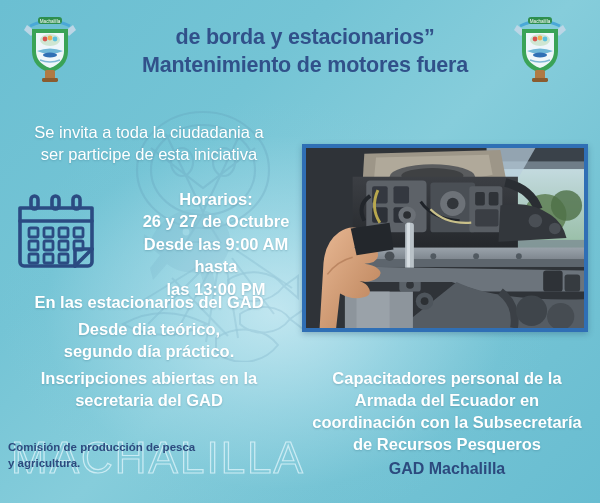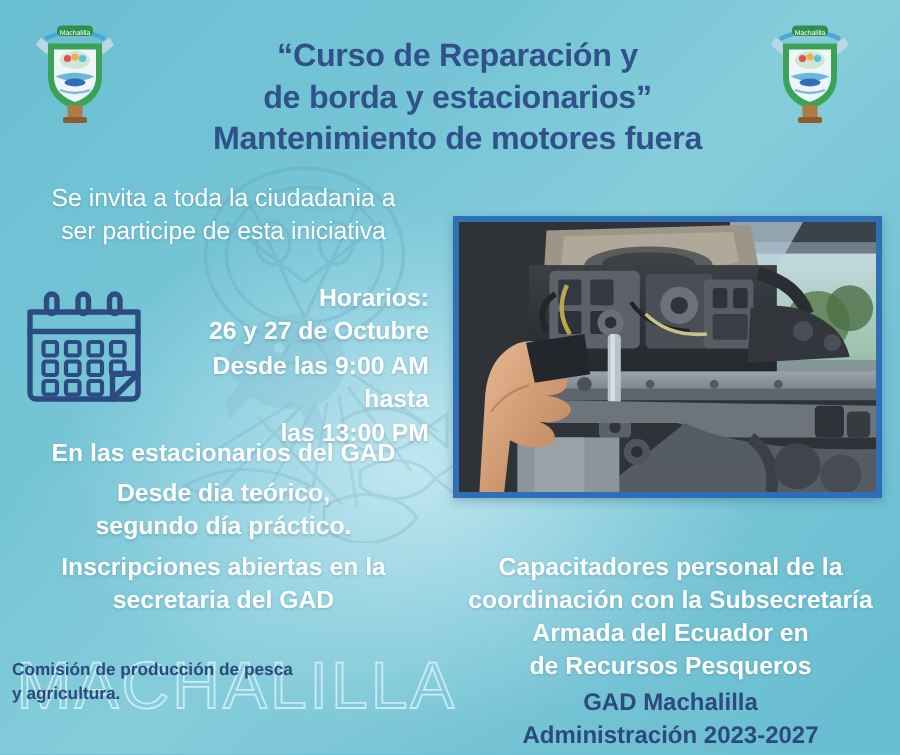--- a/index.html
+++ b/index.html
@@ -47,21 +47,21 @@
   }
 
   
   .invite{
     position:absolute;left:8px;top:122px;width:282px;text-align:center;
     color:#ffffff;font-weight:normal;font-size:16.5px;line-height:1.33;
     text-shadow:0 1px 2px rgba(40,90,110,.28);
   }
   .cal-icon{position:absolute;left:12px;top:190px;width:88px;height:88px;}
   .horarios{
-    position:absolute;left:96px;top:188px;width:190px;text-align:right;
+    position:absolute;left:121px;top:188px;width:190px;text-align:center;
     color:#ffffff;font-weight:bold;font-size:16.5px;line-height:1.36;
     text-shadow:0 1px 2px rgba(40,90,110,.28);
   }
   .venue{
     position:absolute;left:6px;top:292px;width:286px;text-align:center;
     color:#ffffff;font-weight:bold;font-size:16.5px;line-height:1.33;
     text-shadow:0 1px 2px rgba(40,90,110,.28);
   }
   .venue .gap{display:block;height:5px;}
   .commission{
@@ -175,21 +175,20 @@
       <circle cx="37" cy="31" r="2.4" fill="#5bc0de"></circle>
       <path d="M19 43 q13 -5 26 0 q-13 6 -26 0 Z" fill="#6fb7d8"></path>
       <ellipse cx="32" cy="47" rx="7" ry="2.6" fill="#2f6fb5"></ellipse>
       <path d="M22 52 q10 4 20 0" fill="none" stroke="#7fb8d6" stroke-width="1.6"></path>
       <rect x="27" y="62" width="10" height="10" rx="1.6" fill="#b07a43"></rect>
       <rect x="24" y="70" width="16" height="4" rx="1.4" fill="#8a5c2f"></rect>
     </g>
   </svg>
 
   <div class="title">
-    <div>“Curso de Reparación y</div>
     <div>de borda y estacionarios”</div>
     <div>Mantenimiento de motores fuera</div>
   </div>
 
   <div class="invite">
     <div>Se invita a toda la ciudadania a</div>
     <div>ser participe de esta iniciativa</div>
   </div>
 
   <svg class="cal-icon" viewBox="0 0 88 88" aria-hidden="true">
@@ -332,23 +331,22 @@
                q-1 7 -14 8 q9 1 14 5 q6 5 -1 10 q-7 5 -18 3 q8 3 10 8 q3 7 -6 9 q-12 3 -24 -4
                l-4 36 Z" fill="url(#skinG)"></path>
       <path d="M22 132 q10 -14 26 -18" fill="none" stroke="#a9724e" stroke-width="1.6" opacity=".6"></path>
 
       <path d="M46 84 L86 78 L90 106 L52 112 Z" fill="#23272c"></path>
     </svg>
   </div>
 
   <div class="trainers">
     <div>Capacitadores personal de la</div>
+    <div>Armada del Ecuador en</div>
     <div>coordinación con la Subsecretaría</div>
-    <div>Armada del Ecuador en</div>
     <div>de Recursos Pesqueros</div>
   </div>
 
   <div class="gadinfo">
     <div>GAD Machalilla</div>
-    <div>Administración 2023-2027</div>
   </div>
 
 </div>
 
 </body></html>

